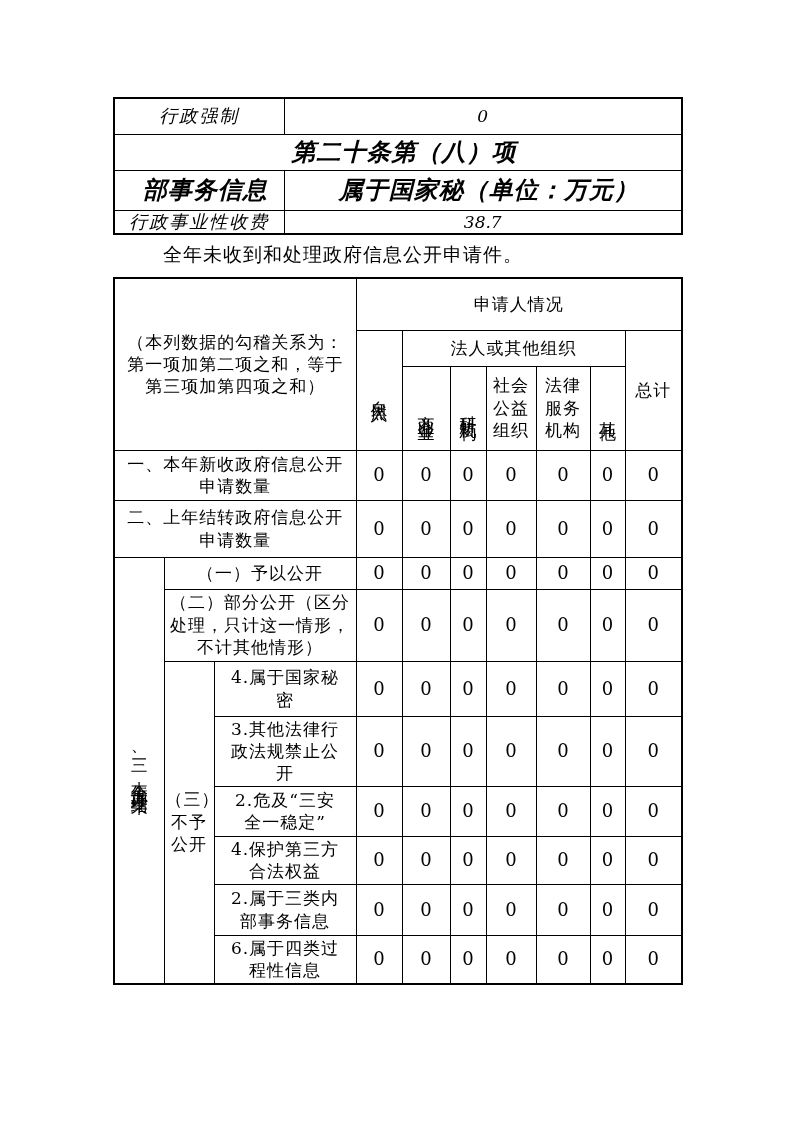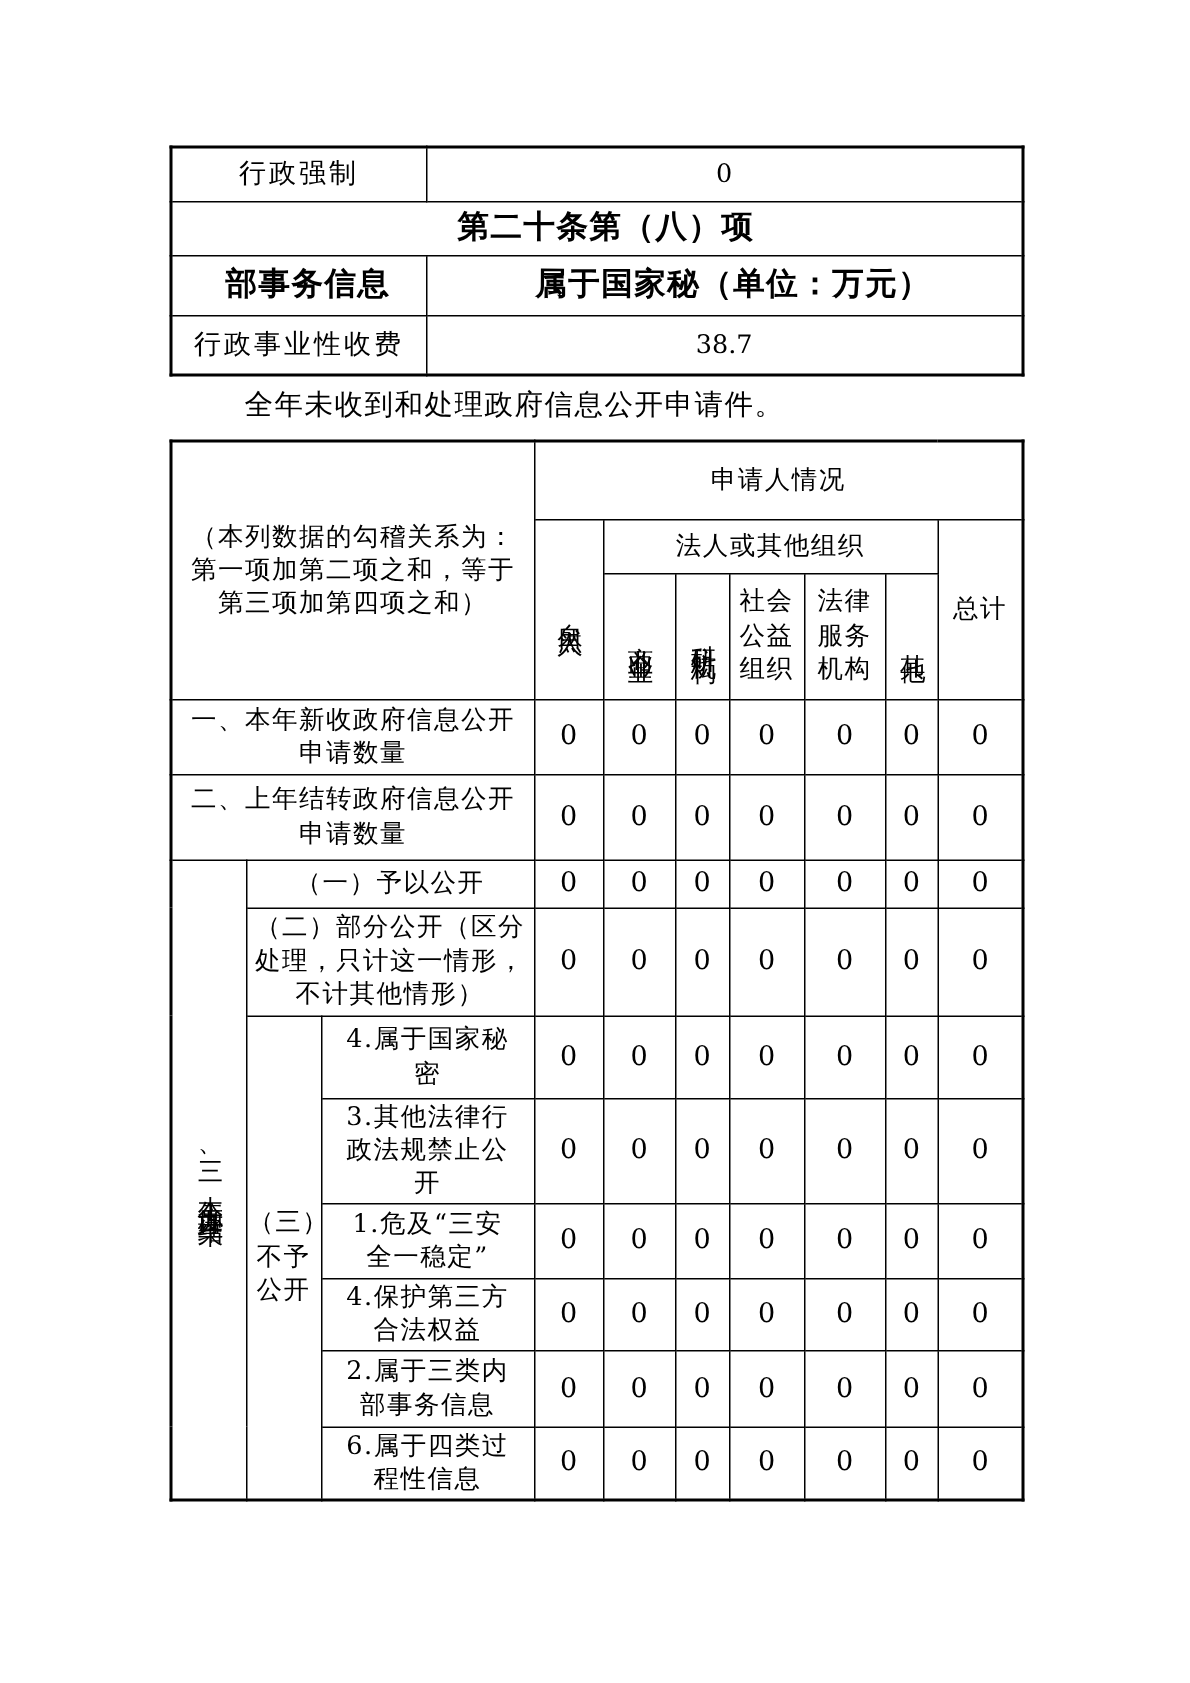--- a/index.html
+++ b/index.html
@@ -9,29 +9,29 @@
     color: #000;
     font-family: "DejaVu Serif", "Liberation Serif", serif;
     overflow: hidden;
   }
   .content { padding: 97px 0 0 113px; width: 681px; }
 
   table { border-collapse: collapse; table-layout: fixed; background: #fff; }
   td { border: 1px solid #000; text-align: center; vertical-align: middle; overflow: hidden; }
 
   
-  .fee-table { width: 568px; border: 2px solid #000; }
+  .fee-table { width: 568px; border: 2px solid #000; font-style: italic; }
   .fee-table td { font-size: 18px; letter-spacing: 2px; line-height: 1.2; }
   .fee-table tr.fr1 { height: 36px; }
   .fee-table tr.fr2 { height: 36px; }
   .fee-table tr.fr3 { height: 40px; }
-  .fee-table tr.fr4 { height: 40px; }
+  .fee-table tr.fr4 { height: 24px; }
   .fee-table .bold {
     font-family: "DejaVu Sans", "Liberation Sans", sans-serif;
-    font-weight: bold; font-size: 21px; letter-spacing: 1px; padding-left: 12px;
+    font-weight: bold; font-size: 24px; letter-spacing: 1px; padding-left: 12px;
   }
   .fee-table .num { letter-spacing: 0; font-size: 17px; }
 
   
   .heading {
     font-family: "DejaVu Sans", "Liberation Sans", sans-serif;
     font-weight: bold; font-size: 19px; line-height: 26px;
     margin: 10px 0 0 50px; letter-spacing: 1px;
   }
   .intro { font-size: 19px; line-height: 27px; margin: 6px 0 0 50px; letter-spacing: 1px; }
@@ -195,21 +195,21 @@
 开</td>
     <td class="num">0</td>
           <td class="num">0</td>
           <td class="num">0</td>
           <td class="num">0</td>
           <td class="num">0</td>
           <td class="num">0</td>
           <td class="num">0</td>
         </tr>
     <tr class="r-i3">
-      <td class="pre">1.危及“三安
+      <td class="pre">2.危及“三安
 全一稳定”</td>
     <td class="num">0</td>
           <td class="num">0</td>
           <td class="num">0</td>
           <td class="num">0</td>
           <td class="num">0</td>
           <td class="num">0</td>
           <td class="num">0</td>
         </tr>
     <tr class="r-i4">

